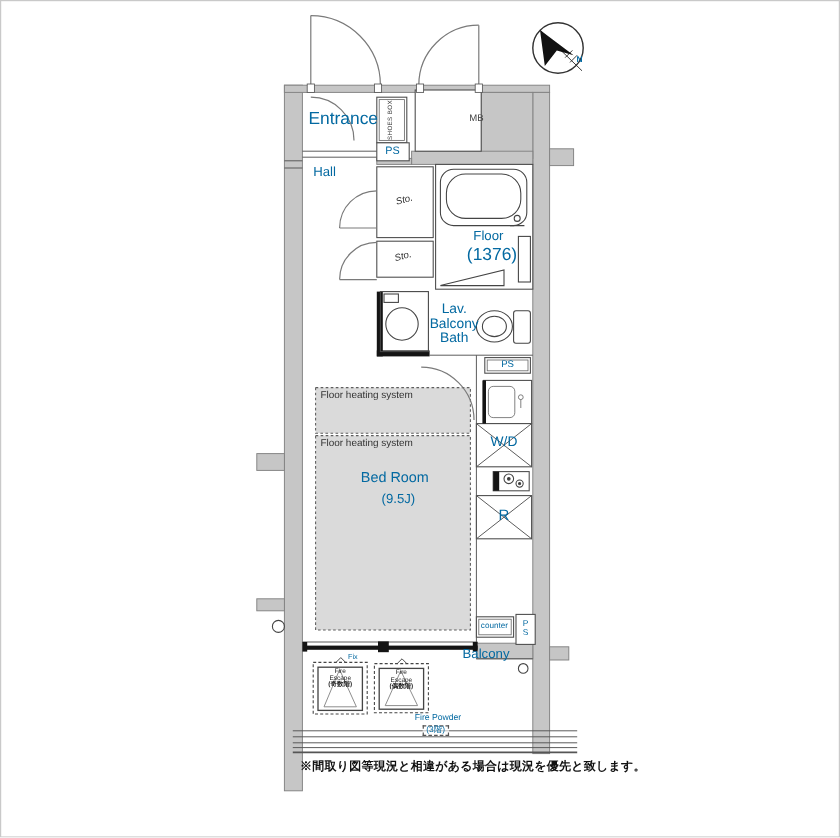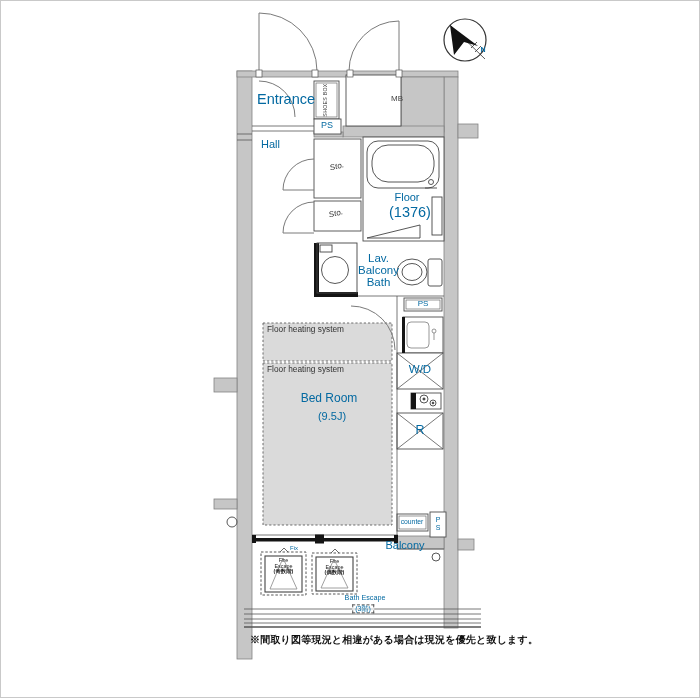--- a/index.html
+++ b/index.html
@@ -225,20 +225,20 @@
     <div>Fire</div>
     <div>Escape</div>
     <div style="font-weight:bold;">(奇数階)</div>
   </div>
   <div class="lbl fs55 fe-box" style="left:312px;top:558px;width:43px;">
     <div>Fire</div>
     <div>Escape</div>
     <div style="font-weight:bold;">(偶数階)</div>
   </div>
 
-  <div class="lbl c" style="left:364px;top:597px;font-size:7.2px;">Bath Escape</div>
+  <div class="lbl c" style="left:364px;top:597px;font-size:7.2px;">Fire Powder</div>
   <div class="lbl fs7 c fe-floor" style="left:362px;top:608px;">(3階)</div>
 
   <div class="lbl fs7 c" style="left:482px;top:49px;font-weight:bold;">N</div>
 
   <div class="lbl fs10 note" style="left:249px;top:634px;">※間取り図等現況と相違がある場合は現況を優先と致します。</div>
 
 </div>
 
 </body></html>

